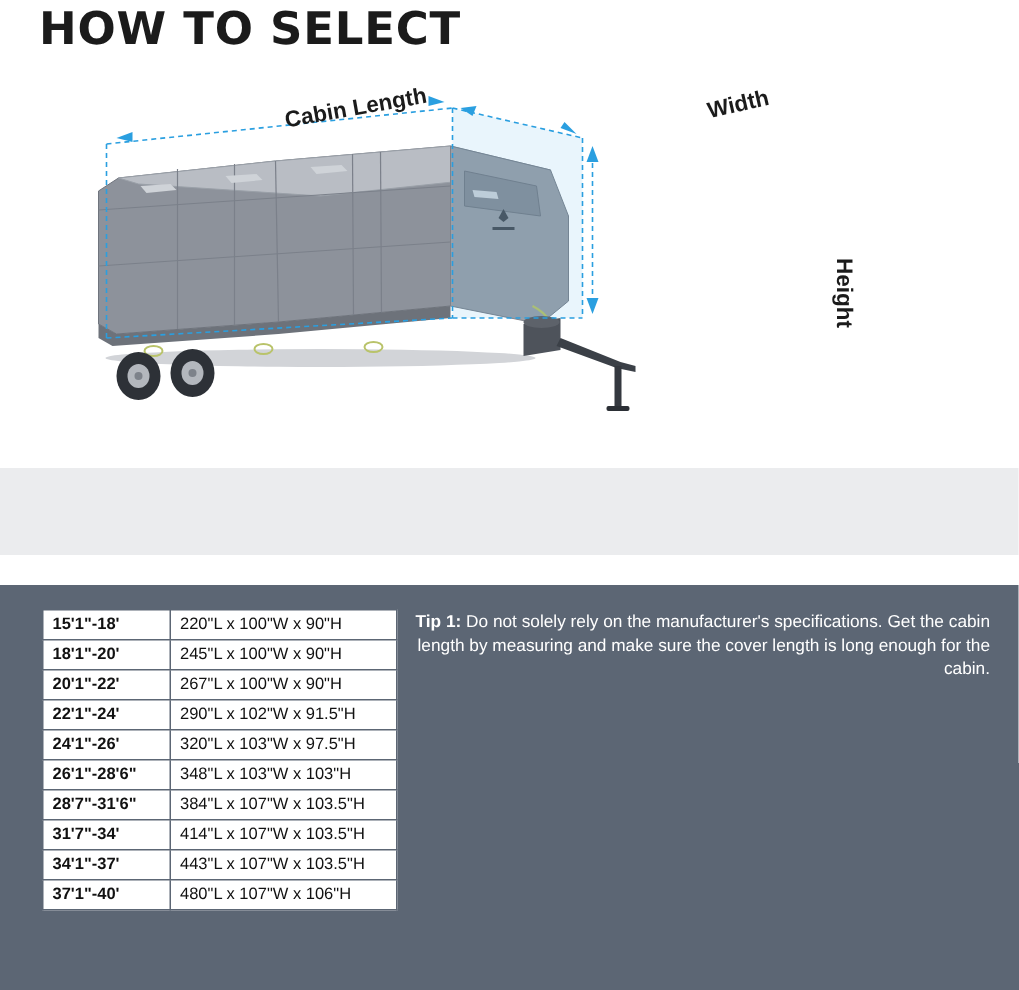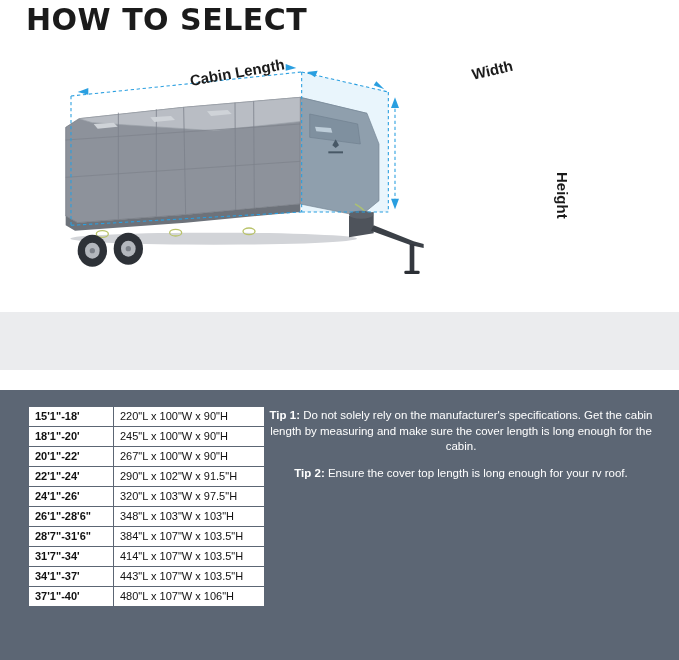--- a/index.html
+++ b/index.html
@@ -127,21 +127,21 @@
     left: 262px;
     top: 18px;
     width: 398px;
     color: #ffffff;
   }
   .tip {
     position: relative;
     margin-bottom: 11px;
     font-size: 11.5px;
     line-height: 15.5px;
-    text-align: center;
+    text-align: right;
   }
   .tip-label {
     font-weight: bold;
     color: #ffffff;
     white-space: nowrap;
   }
   .tip-text {
     color: #ffffff;
   }
   .tip.indent-4 {
@@ -294,20 +294,16 @@
           <td class="c2">480"L x 107"W x 106"H</td>
         </tr>
       </tbody>
     </table>
 
     <div class="tips">
       <div class="tip">
         <span class="tip-label">Tip 1:</span>
         <span class="tip-text">Do not solely rely on the manufacturer's specifications. Get the cabin length by measuring and make sure the cover length is long enough for the cabin.</span>
       </div>
-      <div class="tip">
-        <span class="tip-label">Tip 2:</span>
-        <span class="tip-text">Ensure the cover top length is long enough for your rv roof.</span>
-      </div>
     </div>
 
   </div>
 </div>
 
 </body></html>

